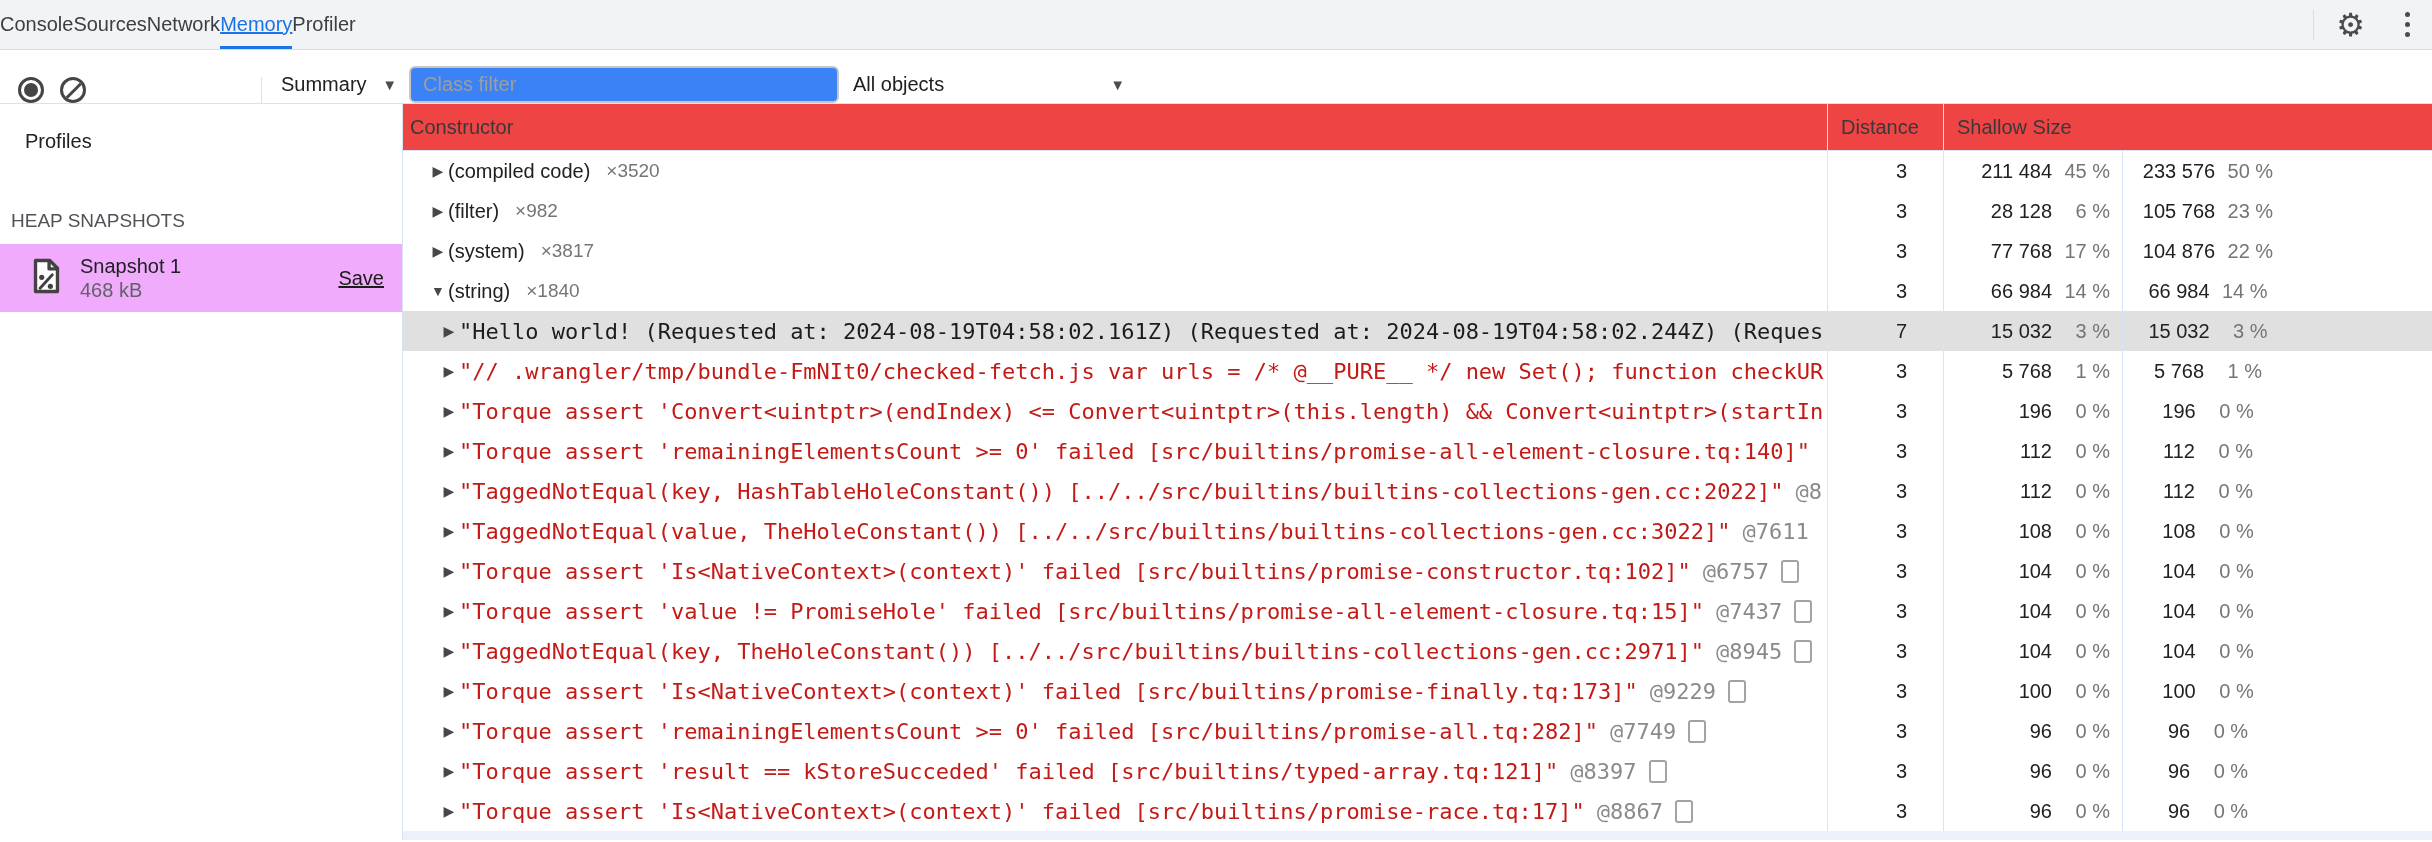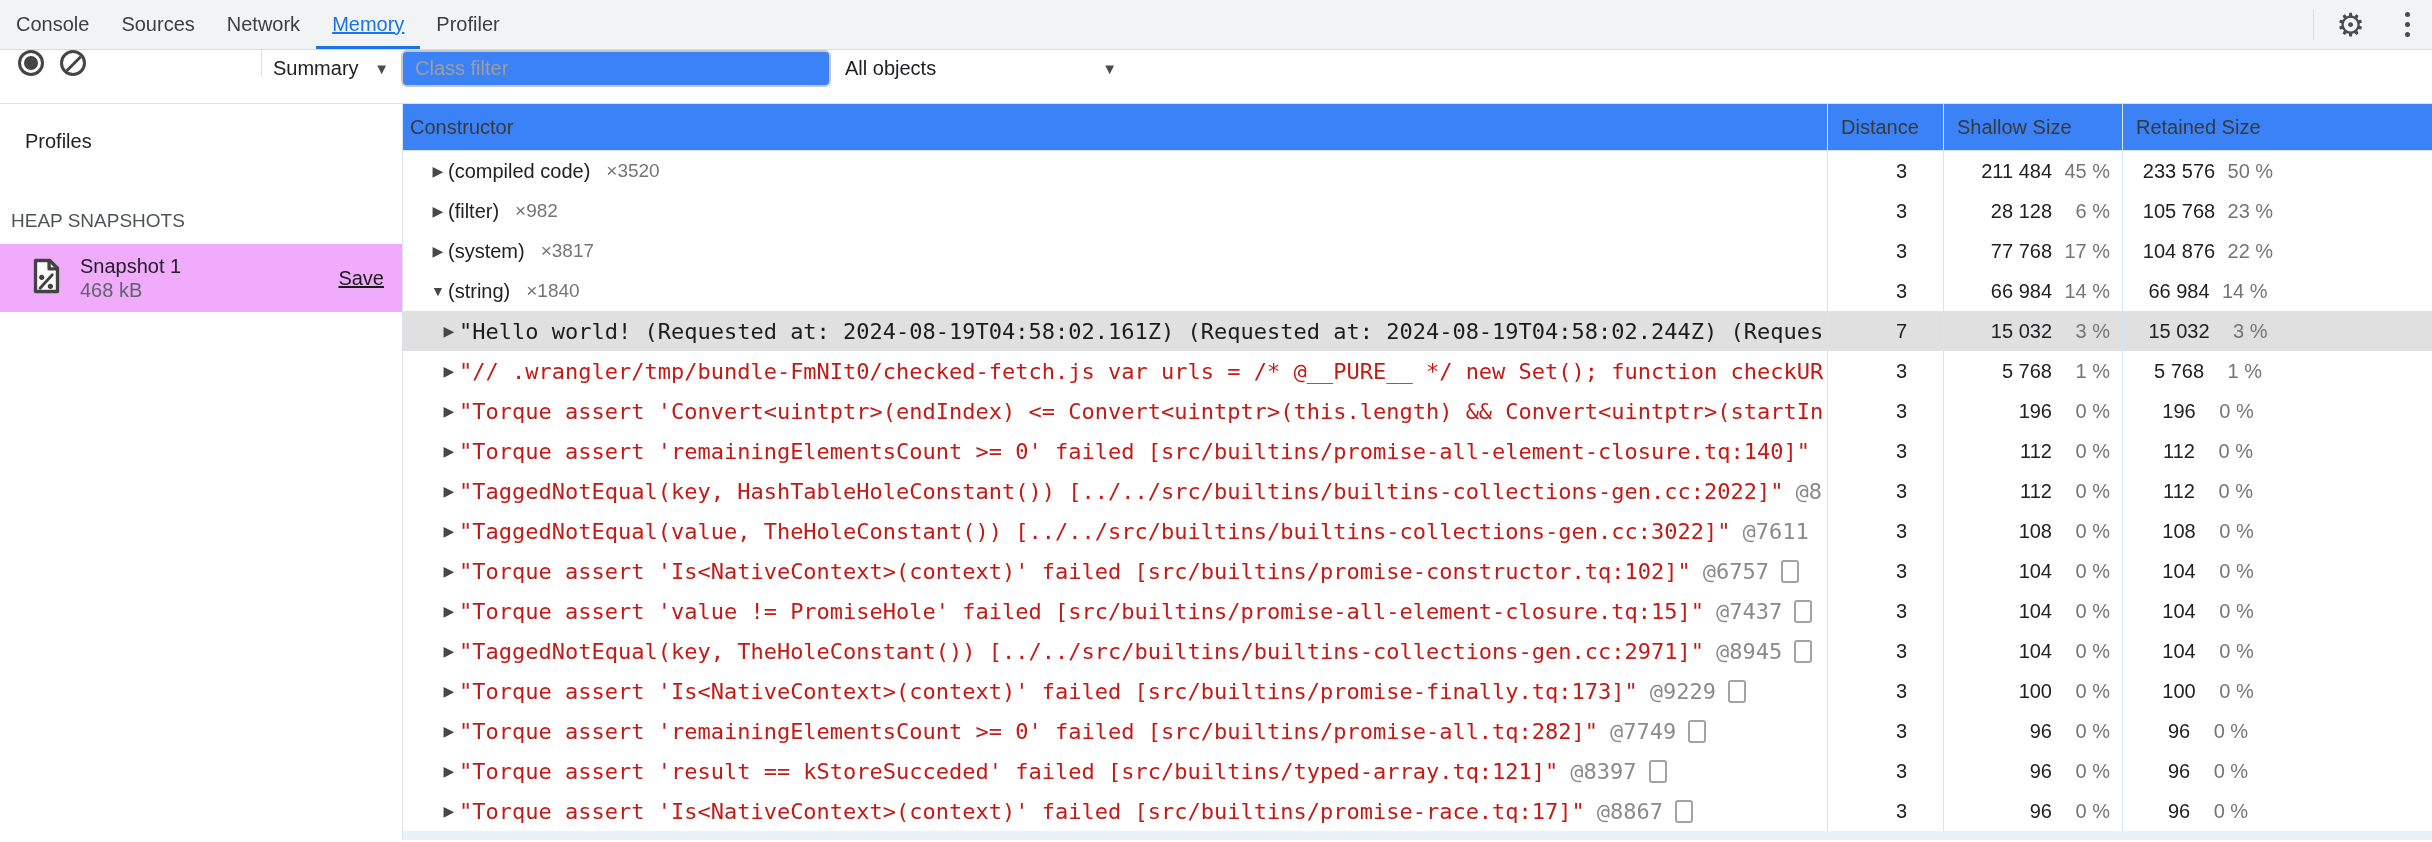--- a/index.html
+++ b/index.html
@@ -11,39 +11,39 @@
     -webkit-font-smoothing:antialiased;
   }
 
   
   .tabbar {
     height:50px; background:#f1f3f4; border-bottom:1px solid #dadce0;
     display:flex; align-items:stretch;
   }
   .tab-strip { display:flex; align-items:stretch; }
   .tab {
-    display:flex; align-items:center; padding:0 16px;
+    display:flex; align-items:center; padding:0 0;
     color:#3c4043; position:relative; white-space:nowrap;
   }
   .tab.active { color:#1a73e8;text-decoration:underline; }
   .tab.active::after {
     content:""; position:absolute; left:0; right:0; bottom:0;
     height:3px; background:#1a73e8;
   }
   .tabbar-spacer { flex:1; }
   .tabbar-right { display:flex; align-items:center; padding-right:16px; }
   .tabbar-divider { width:1px; height:30px; background:#dadce0; margin-right:22px; }
   .gear { font-size:32px; color:#494c50; line-height:1; margin-right:34px; cursor:default; }
   .dots { display:flex; flex-direction:column; gap:5px; padding:4px 6px; }
   .dots i { width:5px; height:5px; border-radius:50%; background:#494c50; }
 
   
   .toolbar {
     height:54px; background:#fff; border-bottom:1px solid #d8e2f2;
-    display:flex; align-items:flex-start;
+    display:flex; align-items:flex-end;gap:8px;
   }
   .toolbar-left {
     width:262px; border-right:1px solid #e0e0e0;
     display:flex; align-items:center; padding-left:18px; gap:16px;
   }
   .icon-record { width:26px; height:26px; border:3px solid #454545; border-radius:50%; position:relative; }
   .icon-record::after { content:""; position:absolute; inset:3px; background:#454545; border-radius:50%; }
   .icon-clear { width:26px; height:26px; border:3px solid #454545; border-radius:50%; position:relative; overflow:hidden; }
   .icon-clear::after {
     content:""; position:absolute; top:50%; left:-3px; right:-3px; height:3px;
@@ -75,21 +75,21 @@
   }
   .snapshot-icon { flex:none; margin-right:18px; }
   .snapshot-text { flex:1; min-width:0; }
   .snapshot-name { color:#202124; line-height:1.15; }
   .snapshot-size { color:#5f6368; font-size:20px; line-height:1.2; }
   .save-link { color:#1b1b1b; text-decoration:underline; cursor:pointer; }
 
   
   .main { flex:1; min-width:0; display:flex; flex-direction:column; background:#fff; }
   .grid-header {
-    height:47px; flex:none; background:#3b82f6; border-bottom:1px solid #d9e3f5;
+    height:47px; flex:none; background:#ef4444; border-bottom:1px solid #d9e3f5;
     display:flex; align-items:center; color:#38393b;
   }
   .grid-header .hcell { height:100%; display:flex; align-items:center; white-space:nowrap; }
   .h-constructor { width:1424px; padding-left:7px; }
   .h-distance, .h-shallow, .h-retained { border-left:1px solid #d9e3f5; padding-left:13px; }
   .h-distance { width:116px; }
   .h-shallow  { width:179px; }
   .h-retained { flex:1; }
 
   .grid-body { flex:1; overflow:hidden; }
@@ -179,21 +179,20 @@
       </span>
       <span class="save-link">Save</span>
     </div>
   </div>
 
   <div class="main">
     <div class="grid-header">
       <div class="hcell h-constructor">Constructor</div>
       <div class="hcell h-distance">Distance</div>
       <div class="hcell h-shallow">Shallow Size</div>
-      <div class="hcell h-retained">Retained Size</div>
     </div>
     <div class="grid-body">
         <div class="grid-row">
           <div class="cell c-constructor">
             <span class="arrow top">▶</span>
             <span class="group-label">(compiled code)</span>
             <span class="group-count">×3520</span>
           </div>
           <div class="cell c-distance">
             <span class="num">3</span>

